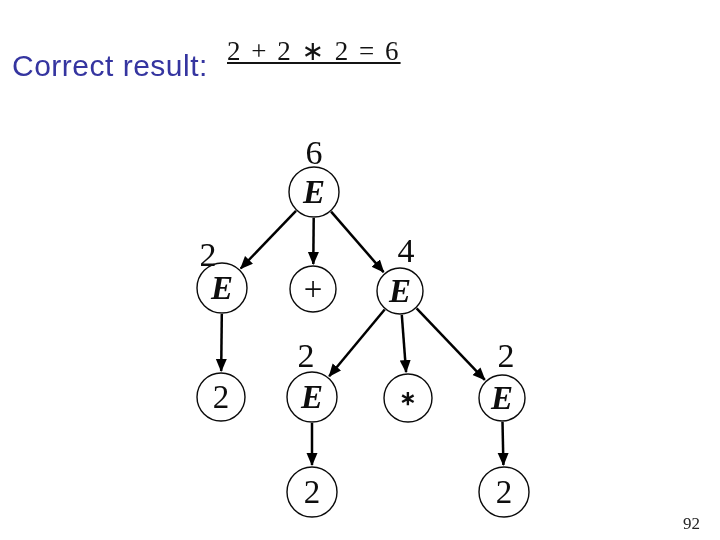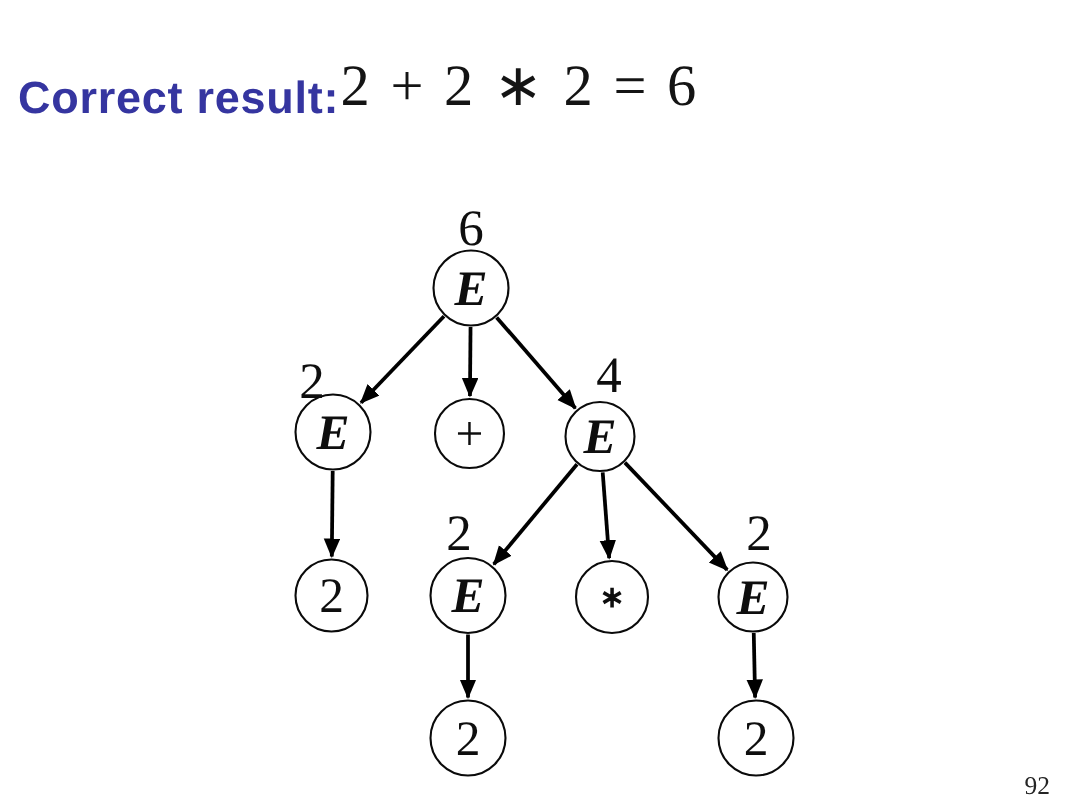--- a/index.html
+++ b/index.html
@@ -8,35 +8,36 @@
     background: #ffffff;
     position: relative;
     overflow: hidden;
     font-family: "Liberation Sans", sans-serif;
   }
   .slide-title {
     position: absolute;
     left: 12px; top: 51px;
     font-family: "Liberation Sans", sans-serif;
     font-size: 30px;
-    font-weight: bold;
+    font-weight: normal;
     letter-spacing: 0.5px;
     color: #3535a0;
     line-height: 1;
     white-space: nowrap;
   }
   .formula {
     position: absolute;
     left: 227px; top: 38px;
     font-family: "Liberation Serif", serif;
-    font-size: 39px;
+    font-size: 27px;
     color: #141414;
     letter-spacing: 2px;
     line-height: 1;
     white-space: nowrap;
+    text-decoration: underline;
   }
   .page-number {
     position: absolute;
     left: 683px; top: 515px;
     font-family: "Liberation Serif", serif;
     font-size: 17px;
     color: #242424;
     line-height: 1;
   }
   svg.tree-svg { position: absolute; left: 0; top: 0; }

